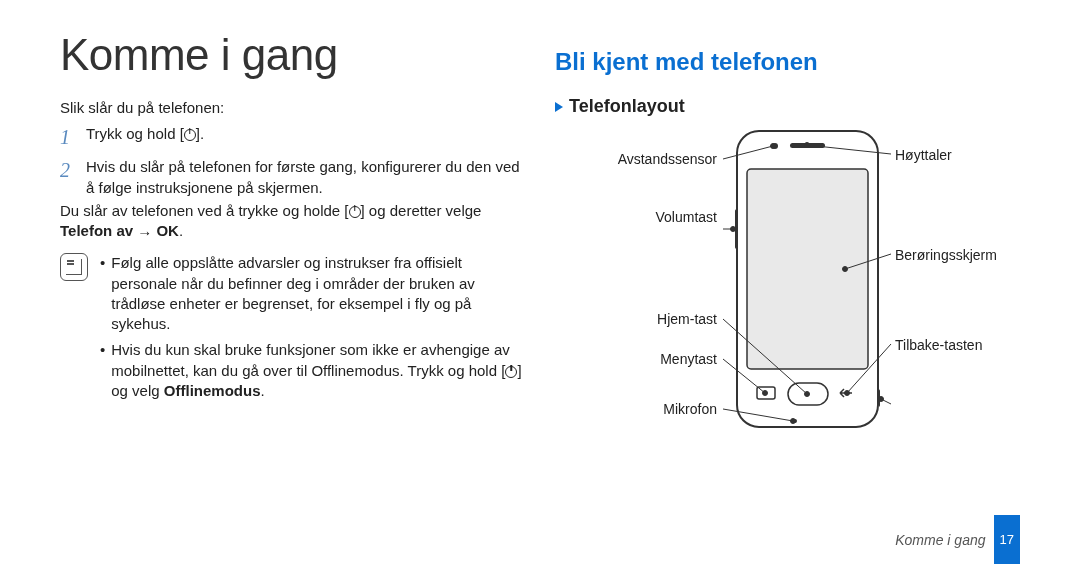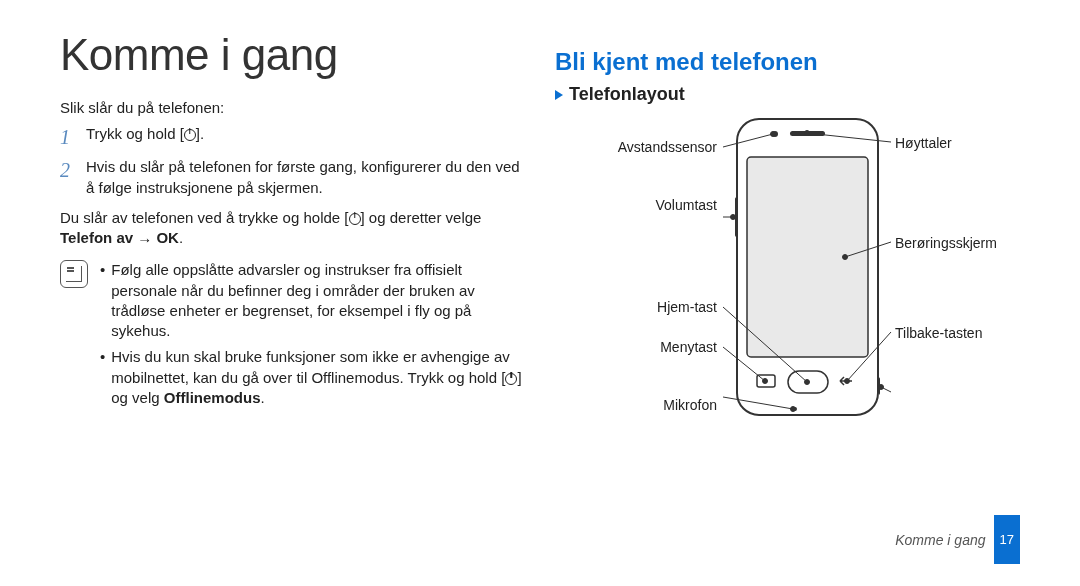--- a/index.html
+++ b/index.html
@@ -30,21 +30,21 @@
   .section-blue {
     font-size: 24px;
     font-weight: 700;
     color: #0a6fd1;
     margin-bottom: 6px;
   }
   .sub-heading {
     font-size: 18px;
     font-weight: 700;
     color: #222;
-    margin-top: 8px;
+    margin-top: 20px;
     display: flex;
     align-items: center;
     gap: 6px;
   }
   .chev {
     display: inline-block;
     width: 0; height: 0;
     border-top: 5px solid transparent;
     border-bottom: 5px solid transparent;
     border-left: 8px solid #0a6fd1;
@@ -179,21 +179,21 @@
       <span>
         <span>Trykk og hold [</span><span class="power-icon"></span><span>].</span>
       </span>
     </div>
 
     <div class="step">
       <span class="step-num">2</span>
       <span>Hvis du slår på telefonen for første gang, konfigurerer du den ved å følge instruksjonene på skjermen.</span>
     </div>
 
-    <p class="body-text" style="margin-top:10px">
+    <p class="body-text" style="margin-top:3px">
       <span>Du slår av telefonen ved å trykke og holde [</span><span class="power-icon"></span><span>] og deretter velge </span><span class="bold">Telefon av → OK</span><span>.</span>
     </p>
 
     <div class="note-block">
       <div class="note-icon"></div>
       <ul class="bullet-list">
         <li>
           <span class="bullet-dot">•</span>
           <span>Følg alle oppslåtte advarsler og instrukser fra offisielt personale når du befinner deg i områder der bruken av trådløse enheter er begrenset, for eksempel i fly og på sykehus.</span>
         </li>
@@ -260,21 +260,21 @@
             <circle cx="292" cy="264" r="2.5"></circle>
           <line x1="336" y1="275" x2="326" y2="270"></line>
             <circle cx="326" cy="270" r="2.5"></circle>
         </g>
       </svg>
 
       <span class="label-left" style="top:22px">Avstandssensor</span>
       <span class="label-left" style="top:80px">Volumtast</span>
       <span class="label-left" style="top:182px">Hjem-tast</span>
       <span class="label-left" style="top:222px">Menytast</span>
-      <span class="label-left" style="top:280px">Mikrofon</span>
+      <span class="label-left" style="top:272px">Mikrofon</span>
 
       <span class="label-right" style="top:18px">Høyttaler</span>
       <span class="label-right" style="top:118px">Berøringsskjerm</span>
       <span class="label-right" style="top:208px">Tilbake-tasten</span>
     </div>
   </div>
 </div>
 
 <div class="footer">
   <span>Komme i gang</span>

